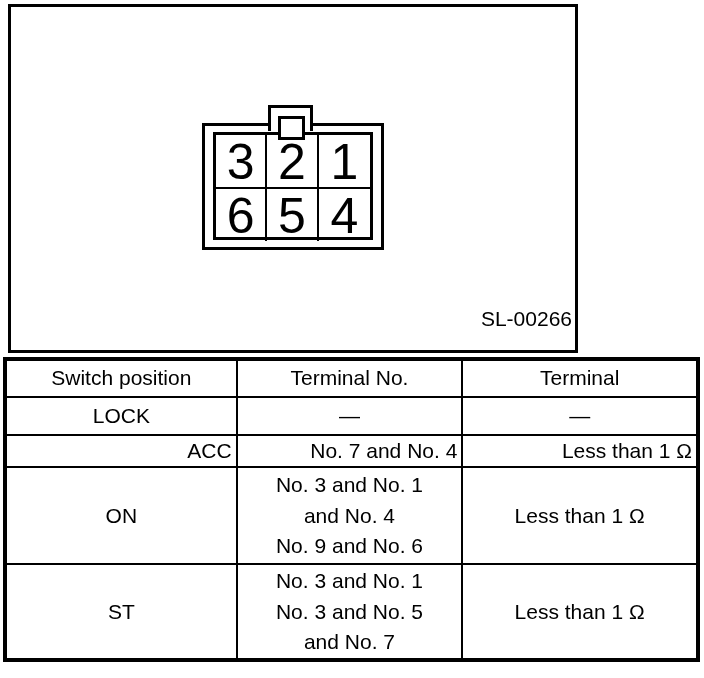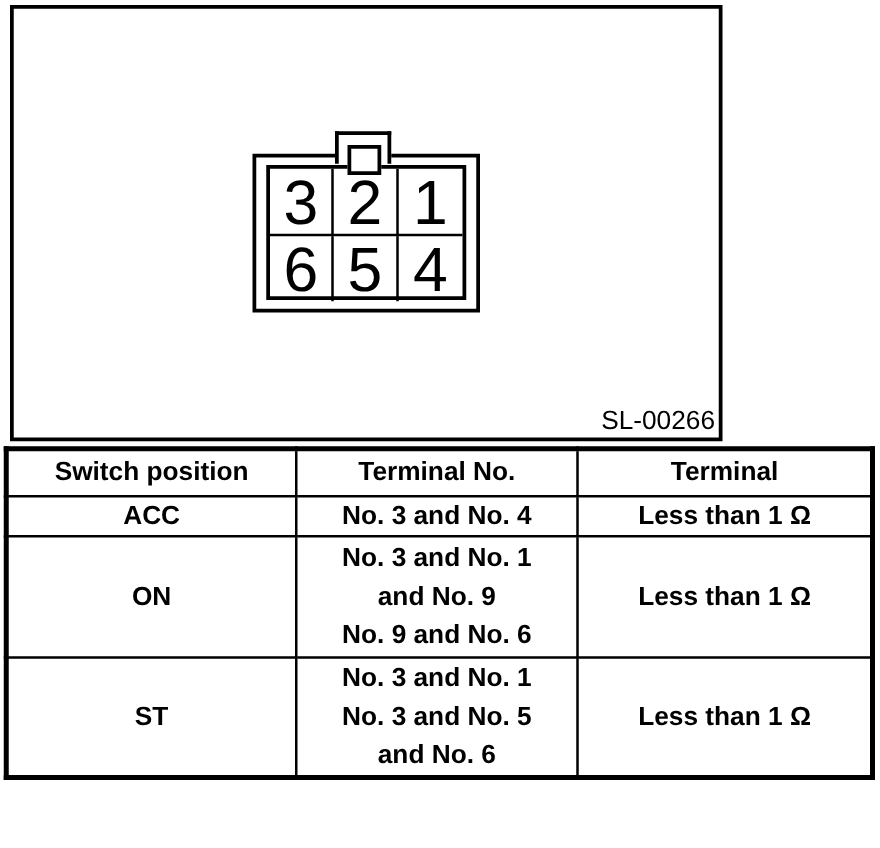--- a/index.html
+++ b/index.html
@@ -63,46 +63,46 @@
     justify-content:center;
     font-size:50px;
     line-height:1;
     padding-top:2px;
   }
   .pin-cell.bR { border-right:2px solid #000; }
   .pin-cell.bB { border-bottom:2px solid #000; }
 
   .figure-id {
     position:absolute;
-    right:3px; bottom:2px;
+    right:3px; bottom:20px;
     font-size:21px;
     line-height:1.1;
   }
 
   
   .spec-table {
     position:absolute;
     left:3px; top:357px;
     width:697px;
     border-collapse:collapse;
     background:#fff;
   }
   .spec-table, .spec-table td {
     border:2px solid #000;
   }
-  .spec-table { border:4px solid #000;font-weight:bold; }
+  .spec-table { border:4px solid #000; }
   .spec-table td {
     font-size:21px;
     text-align:center;
     vertical-align:middle;
     padding:0 4px;
     line-height:1.45;
   }
   tr.r-head td, tr.r-lock td { height:38px; }
-  tr.r-acc td { height:20px; }
+  tr.r-acc td { height:20px;text-align:right; }
   tr.r-on td { height:97px; }
   tr.r-st td { height:96px; }
 </style>
 </head>
 <body>
 
 <div class="canvas">
 
   <div class="diagram-box">
     <div class="conn-tab-outer"></div>
@@ -124,39 +124,44 @@
       <col style="width:233px">
       <col style="width:227px">
       <col style="width:237px">
     </colgroup>
     <tbody>
       <tr class="r-head">
         <td>Switch position</td>
         <td>Terminal No.</td>
         <td>Terminal</td>
       </tr>
+      <tr class="r-lock">
+        <td>LOCK</td>
+        <td>—</td>
+        <td>—</td>
+      </tr>
       <tr class="r-acc">
         <td>ACC</td>
-        <td>No. 3 and No. 4</td>
+        <td>No. 7 and No. 4</td>
         <td>Less than 1 Ω</td>
       </tr>
       <tr class="r-on">
         <td>ON</td>
         <td>
           <div>No. 3 and No. 1</div>
-          <div>and No. 9</div>
+          <div>and No. 4</div>
           <div>No. 9 and No. 6</div>
         </td>
         <td>Less than 1 Ω</td>
       </tr>
       <tr class="r-st">
         <td>ST</td>
         <td>
           <div>No. 3 and No. 1</div>
           <div>No. 3 and No. 5</div>
-          <div>and No. 6</div>
+          <div>and No. 7</div>
         </td>
         <td>Less than 1 Ω</td>
       </tr>
     </tbody>
   </table>
 
 </div>
 
 </body></html>

